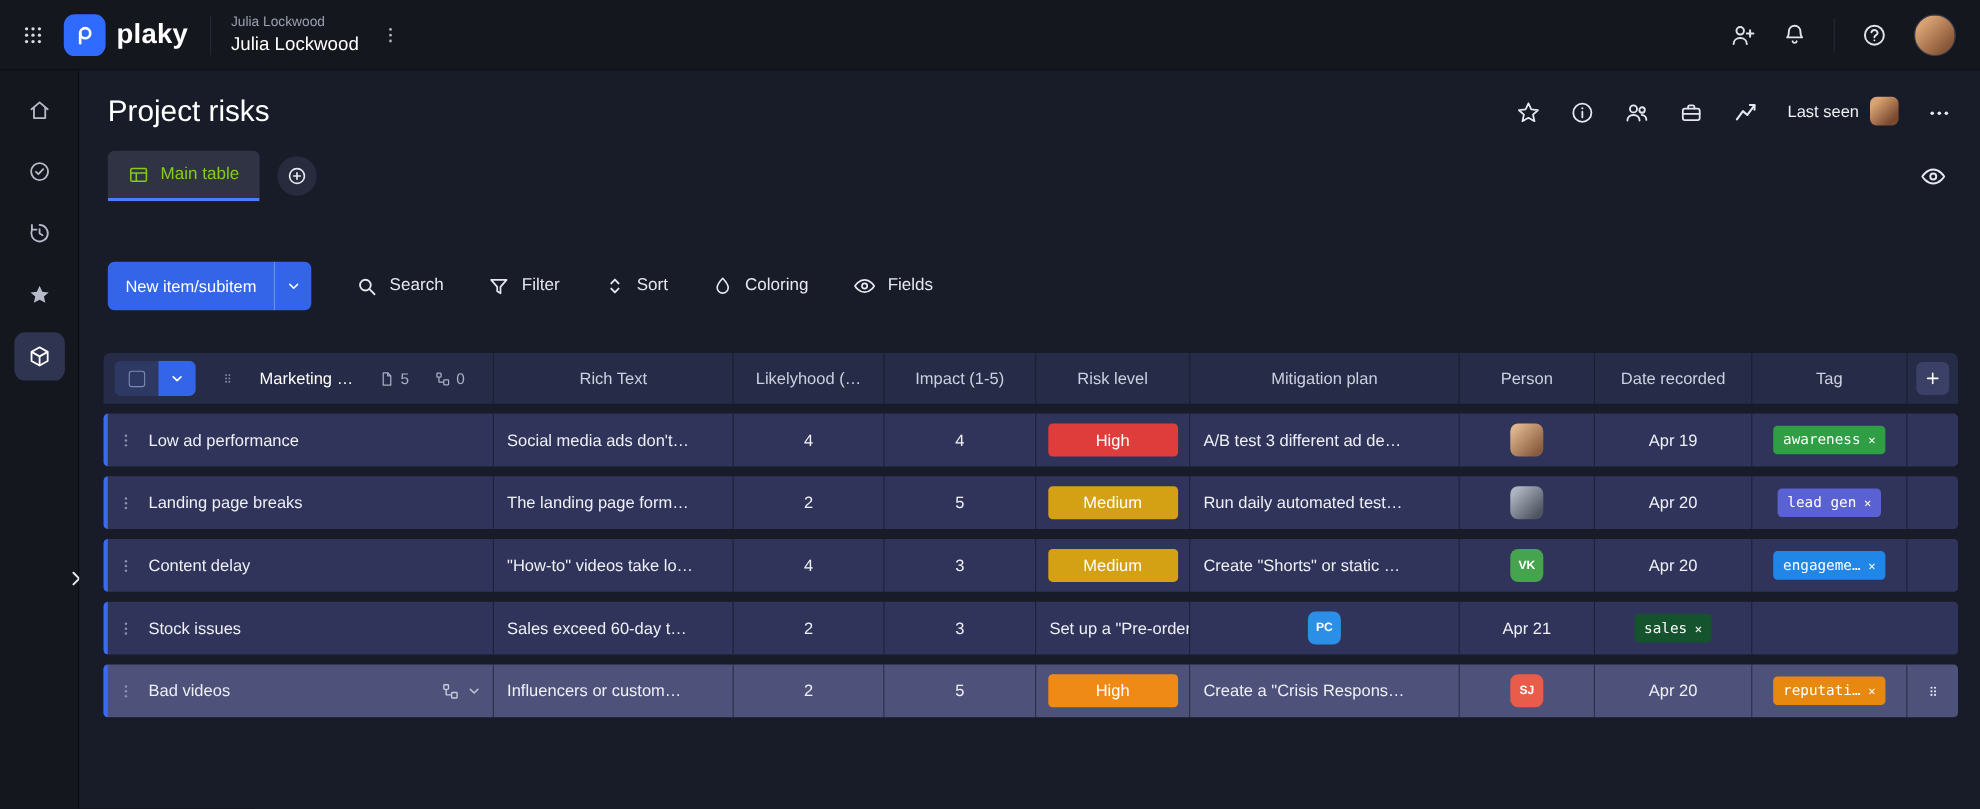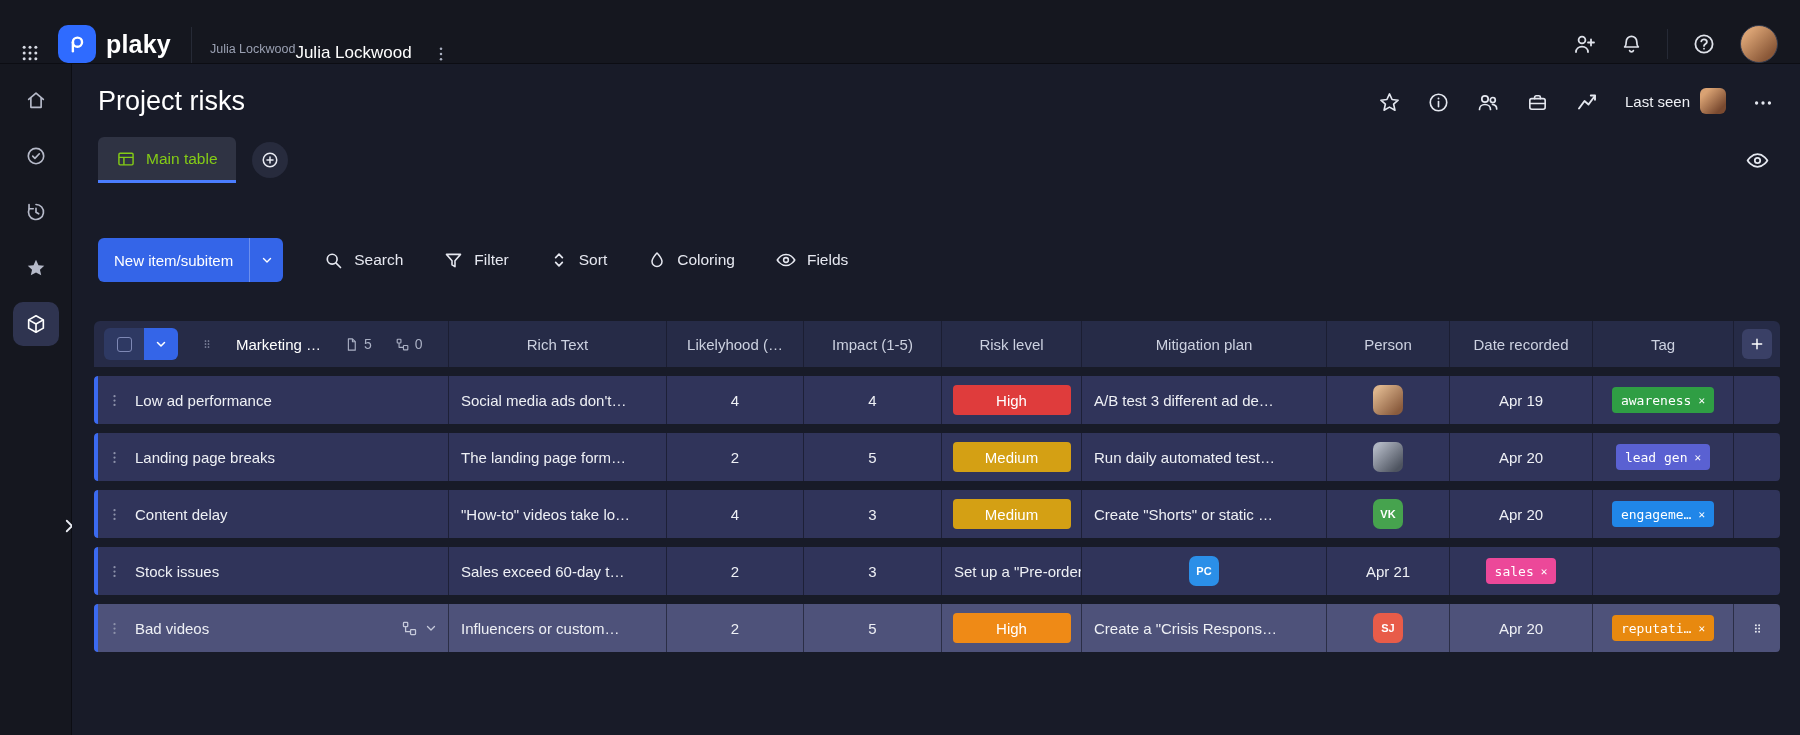--- a/index.html
+++ b/index.html
@@ -3,27 +3,27 @@
 <meta charset="utf-8">
 <style>
   *{margin:0;padding:0;box-sizing:border-box}
   html,body{width:1800px;height:735px;overflow:hidden;background:#14161e;
     font-family:"Liberation Sans",sans-serif;color:#e9ebf2;-webkit-font-smoothing:antialiased}
   svg{display:block}
   .app{width:1800px;height:735px;display:flex;flex-direction:column}
 
   
   .topbar{flex:0 0 64px;background:#15171f;border-bottom:1px solid #0c0d13;
-    display:flex;align-items:flex-end;padding:0 22px 0 20px}
+    display:flex;align-items:center;padding:0 22px 0 20px}
   .apps-btn{color:#d7dae3;margin-right:18px;cursor:pointer}
   .logo{display:flex;align-items:center;gap:10px;margin-right:16px}
   .logo-mark{width:38px;height:38px;border-radius:10px;background:#2f6bff;display:flex;align-items:center;justify-content:center;color:#fff}
   .logo-text{font-size:25px;font-weight:700;color:#fff;letter-spacing:.2px}
   .tb-sep{width:1px;height:36px;background:#262a36;margin:0 18px 0 4px}
-  .workspace{display:flex;flex-direction:row;line-height:1.25}
+  .workspace{display:flex;flex-direction:column;line-height:1.25}
   .ws-small{font-size:12.5px;color:#9aa0b2}
   .ws-big{font-size:17px;color:#fff}
   .kebab{color:#aab0c0;margin-left:20px;cursor:pointer}
   .tb-right{margin-left:auto;display:flex;align-items:center;gap:24px;color:#dfe2ea}
   .tb-divider{width:1px;height:30px;background:#262a36}
   .avatar-top{width:38px;height:38px;border-radius:50%;
     background:linear-gradient(135deg,#d9a273 20%,#8a5838 80%);border:1px solid #3a3f50}
 
   
   .bodyrow{flex:1;display:flex;min-height:0;position:relative}
@@ -497,21 +497,21 @@
           </div>
           <div class="c textc">Sales exceed 60-day t…</div>
           <div class="c">2</div>
           <div class="c">3</div>
           <div class="c textc">Set up a "Pre-order for Ba…</div>
           <div class="c">
               <span class="avatar" style="background-color: rgb(43, 143, 232);">PC</span>
             </div>
           <div class="c">Apr 21</div>
           <div class="c">
-            <span class="tagpill" style="background-color: #ec4899;">
+            <span class="tagpill" style="background-color: #14532d;">
               <span>sales</span>
               <span class="tag-x">✕</span>
             </span>
           </div>
           <div class="c"></div>
         </div>
 
         <div class="grid trow hovered">
           <div class="c namec">
             <span class="row-kebab">

